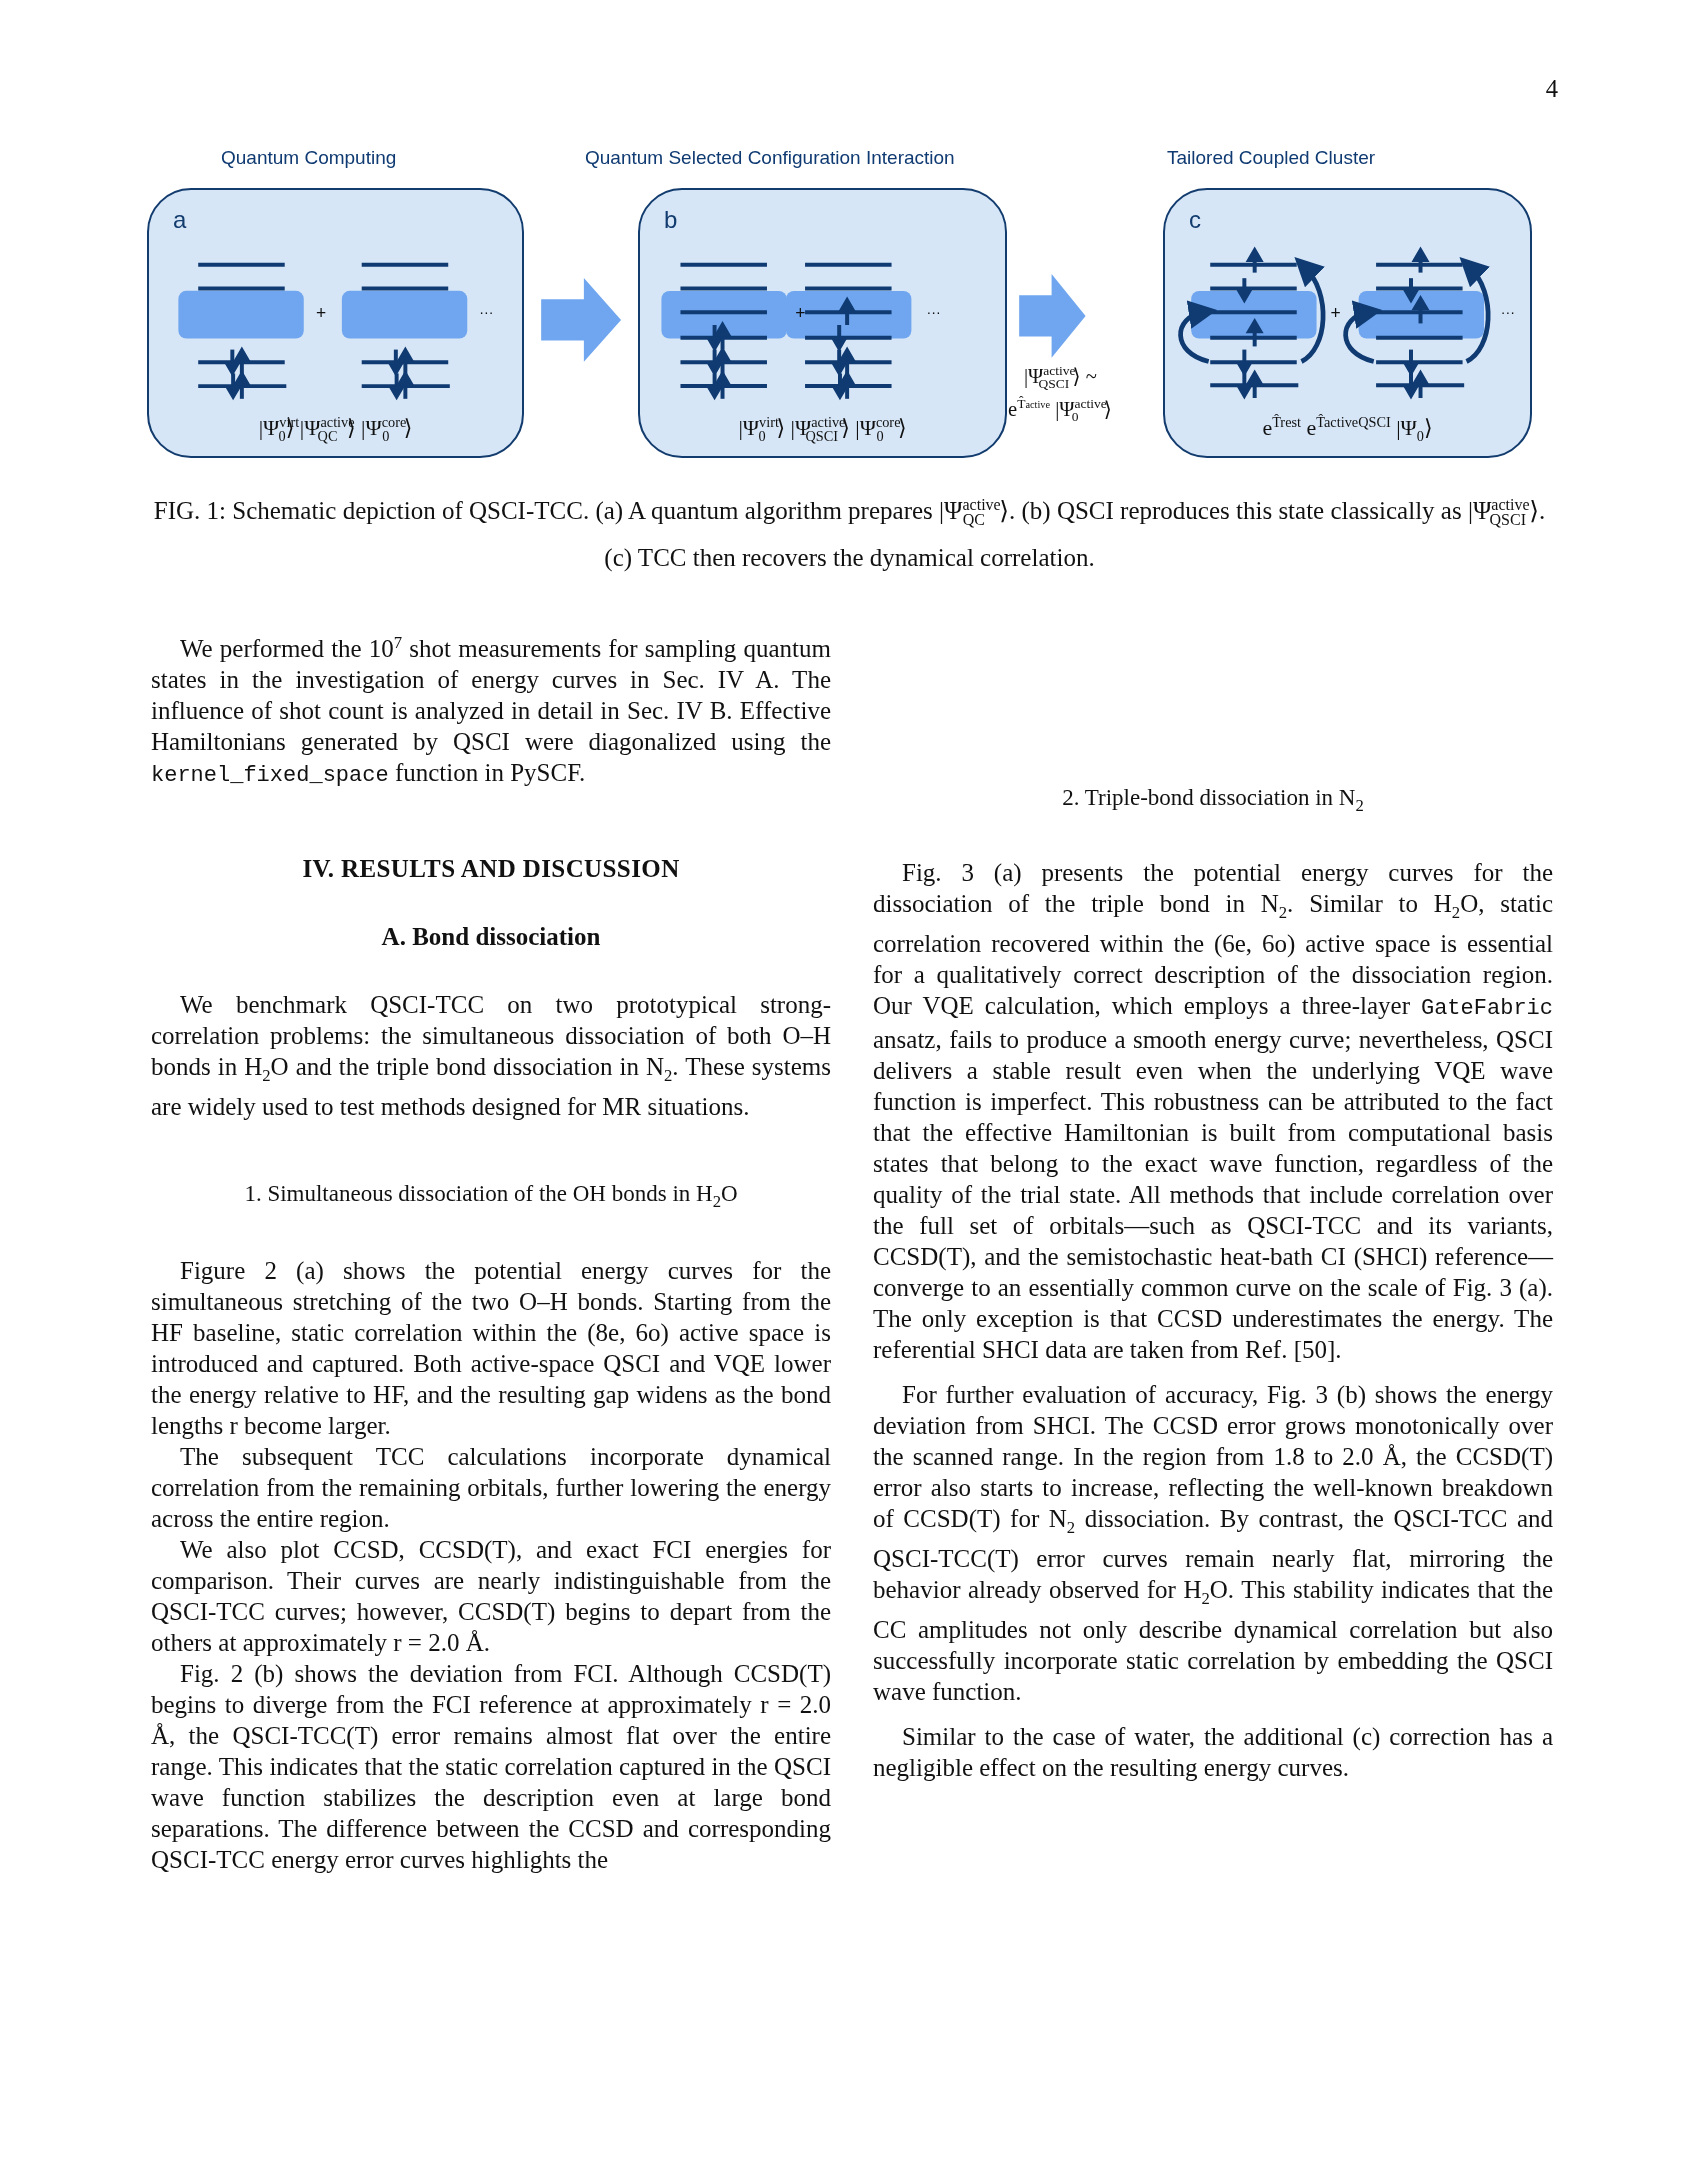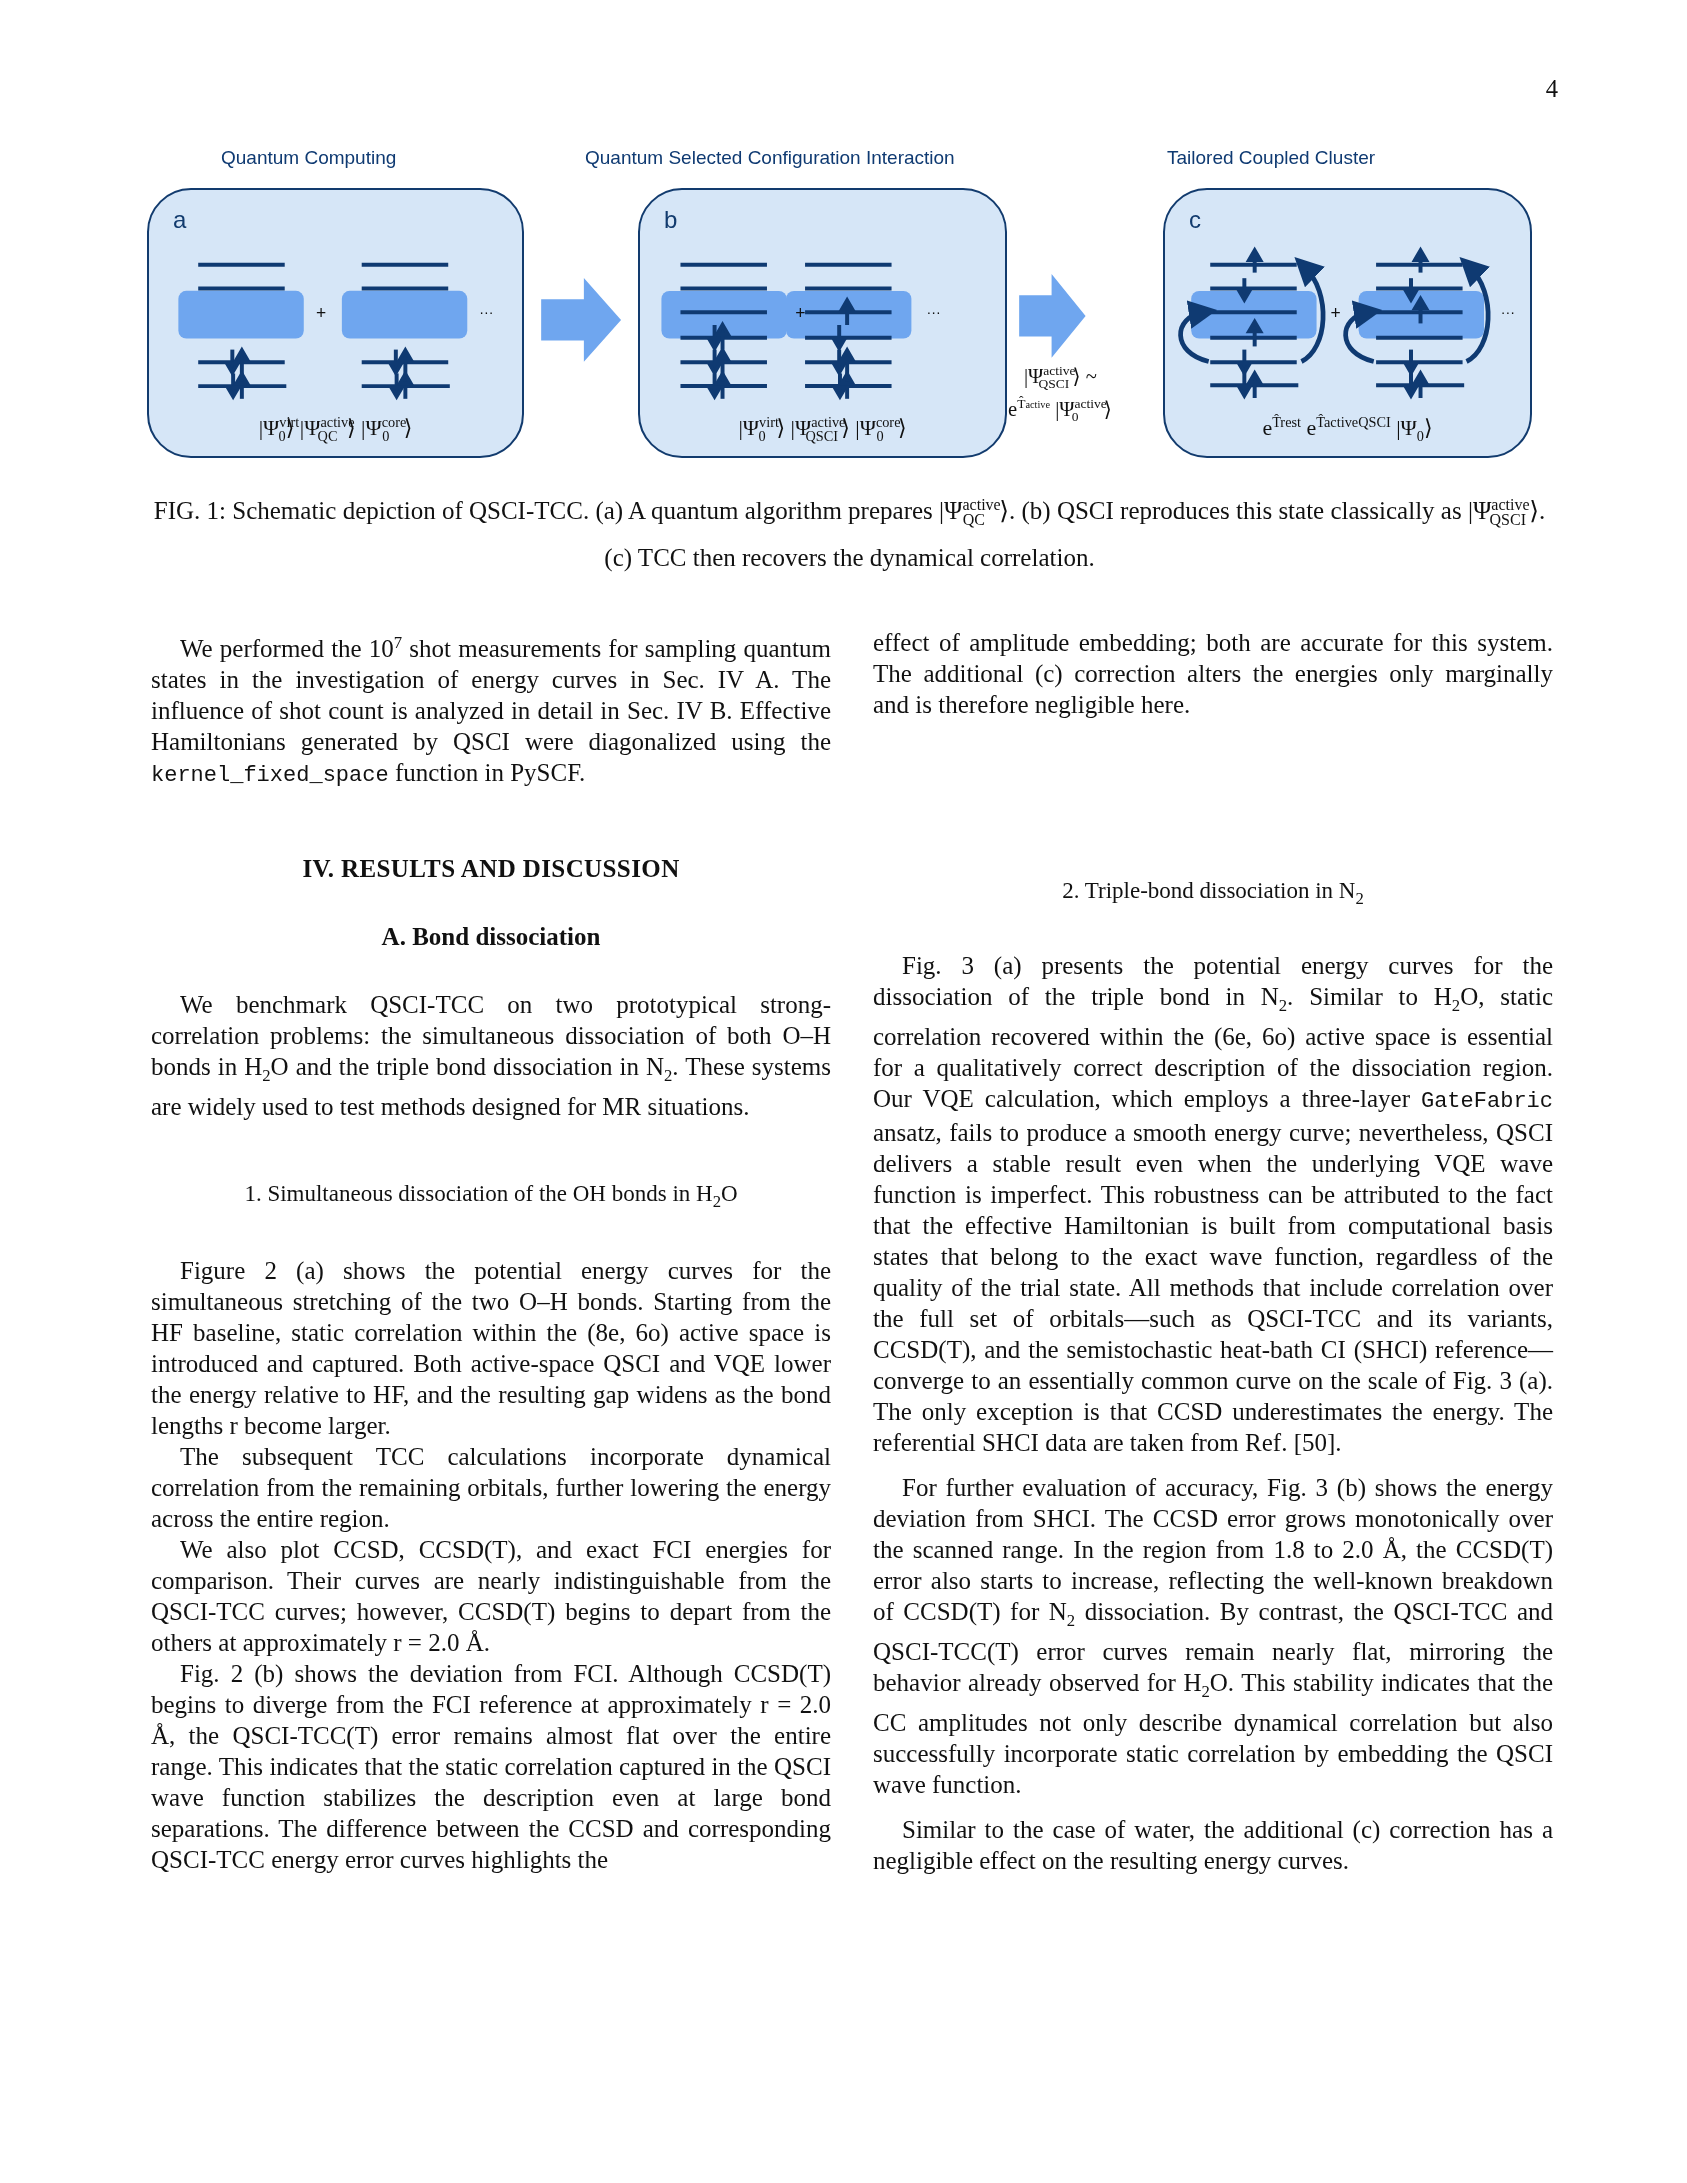--- a/index.html
+++ b/index.html
@@ -237,21 +237,20 @@
   <div style="height:56px;"></div>
   <p class="subsub-head"><span>1.   Simultaneous dissociation of the OH bonds in H</span><sub class="s">2</sub><span>O</span></p>
   <div style="height:38px;"></div>
   <p>Figure 2 (a) shows the potential energy curves for the simultaneous stretching of the two O–H bonds. Starting from the HF baseline, static correlation within the (8e, 6o) active space is introduced and captured. Both active-space QSCI and VQE lower the energy relative to HF, and the resulting gap widens as the bond lengths r become larger.</p>
   <p>The subsequent TCC calculations incorporate dynamical correlation from the remaining orbitals, further lowering the energy across the entire region.</p>
   <p>We also plot CCSD, CCSD(T), and exact FCI energies for comparison. Their curves are nearly indistinguishable from the QSCI-TCC curves; however, CCSD(T) begins to depart from the others at approximately r = 2.0 Å.</p>
   <p>Fig. 2 (b) shows the deviation from FCI. Although CCSD(T) begins to diverge from the FCI reference at approximately r = 2.0 Å, the QSCI-TCC(T) error remains almost flat over the entire range. This indicates that the static correlation captured in the QSCI wave function stabilizes the description even at large bond separations. The difference between the CCSD and corresponding QSCI-TCC energy error curves highlights the</p>
 </div>
 
 <div class="col right-col">
-  <p style="text-indent:0;">effect of amplitude embedding; both are accurate for this system. The additional (c) correction alters the energies only marginally and is therefore negligible here.</p>
   <div style="height:155px;"></div>
   <p class="subsub-head"><span>2.   Triple-bond dissociation in N</span><sub class="s">2</sub><span></span></p>
   <div style="height:36px;"></div>
   <p><span>Fig. 3 (a) presents the potential energy curves for the dissociation of the triple bond in N</span><sub class="s">2</sub><span>. Similar to H</span><sub class="s">2</sub><span>O, static correlation recovered within the (6e, 6o) active space is essential for a qualitatively correct description of the dissociation region. Our VQE calculation, which employs a three-layer </span><span class="tt">GateFabric</span><span> ansatz, fails to produce a smooth energy curve; nevertheless, QSCI delivers a stable result even when the underlying VQE wave function is imperfect. This robustness can be attributed to the fact that the effective Hamiltonian is built from computational basis states that belong to the exact wave function, regardless of the quality of the trial state. All methods that include correlation over the full set of orbitals—such as QSCI-TCC and its variants, CCSD(T), and the semistochastic heat-bath CI (SHCI) reference—converge to an essentially common curve on the scale of Fig. 3 (a). The only exception is that CCSD underestimates the energy. The referential SHCI data are taken from Ref. [50].</span></p>
   <div class="gap"></div>
   <p><span>For further evaluation of accuracy, Fig. 3 (b) shows the energy deviation from SHCI. The CCSD error grows monotonically over the scanned range. In the region from 1.8 to 2.0 Å, the CCSD(T) error also starts to increase, reflecting the well-known breakdown of CCSD(T) for N</span><sub class="s">2</sub><span> dissociation. By contrast, the QSCI-TCC and QSCI-TCC(T) error curves remain nearly flat, mirroring the behavior already observed for H</span><sub class="s">2</sub><span>O. This stability indicates that the CC amplitudes not only describe dynamical correlation but also successfully incorporate static correlation by embedding the QSCI wave function.</span></p>
   <div class="gap"></div>
   <p>Similar to the case of water, the additional (c) correction has a negligible effect on the resulting energy curves.</p>
 </div>
 

